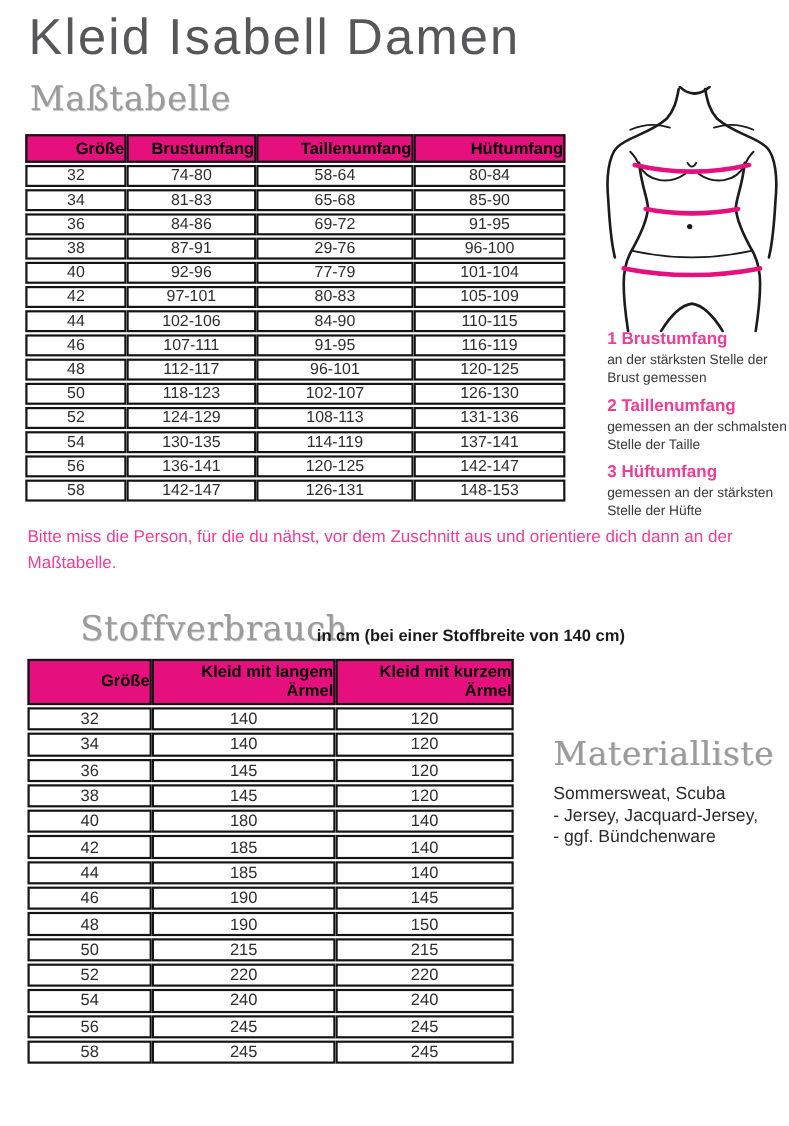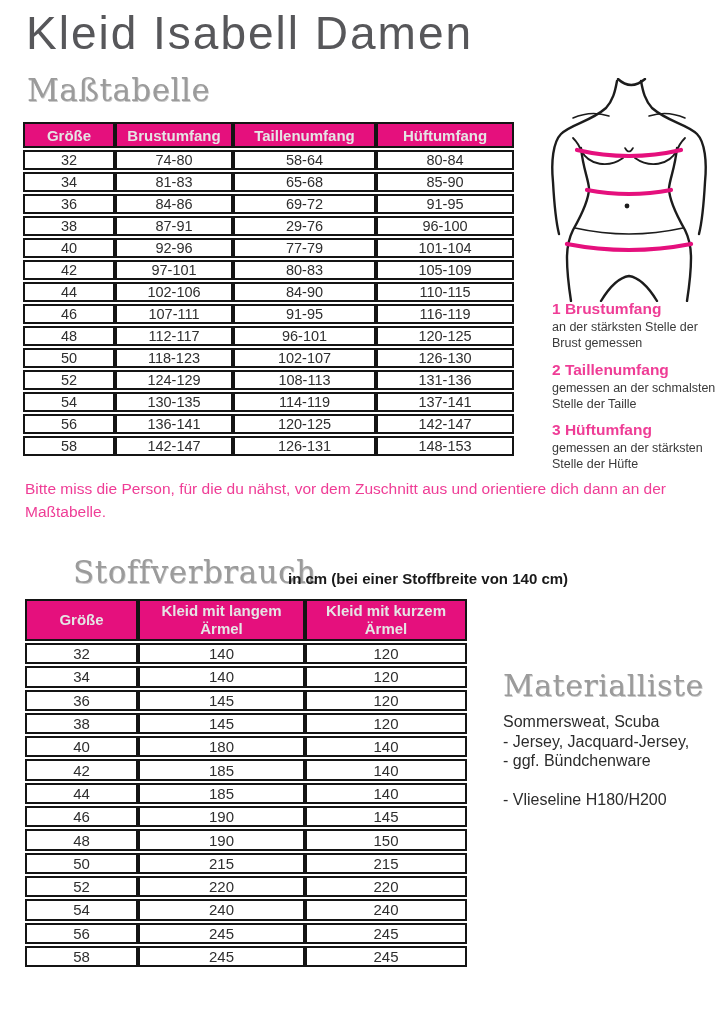--- a/index.html
+++ b/index.html
@@ -35,21 +35,21 @@
     left:288px;top:570px;font-size:15px;font-weight:bold;color:#1a1a1a;
   }
 
   table{border-collapse:separate;border-spacing:0 2px;table-layout:fixed;}
   th,td{
     box-sizing:border-box;border:2px solid #141414;
     text-align:center;vertical-align:middle;
     font-family:"Liberation Sans",sans-serif;
     padding:0;overflow:hidden;
   }
-  th{background:var(--accent);color:#e5e5e5;font-weight:600;font-size:15px;}
+  th{background:var(--accent);color:#000000;font-weight:600;font-size:15px;text-align:right;}
   td{color:#2e2e2e;font-size:14.5px;background:#fff;}
 
   .t1{left:23px;top:120px;width:491px;}
   .t1 th{height:26px;}
   .t1 td{height:19.4px;}
   .t1 col.c1{width:92px;}  .t1 col.c2{width:118px;}
   .t1 col.c3{width:143px;} .t1 col.c4{width:138px;}
 
   .t2{left:25px;top:597px;width:442px;}
   .t2 th{height:42px;white-space:pre-line;line-height:1.2;}
@@ -331,14 +331,13 @@
       </tr>
     </tbody>
   </table>
 
 <div class="abs fancy-heading h-material">Materialliste</div>
 <div class="abs materials">
     <div class="mat-line">Sommersweat, Scuba</div>
     <div class="mat-line">- Jersey, Jacquard-Jersey,</div>
     <div class="mat-line">- ggf. Bündchenware</div>
     <div class="mat-line"></div>
-    <div class="mat-line">- Vlieseline H180/H200</div>
   </div>
 
 </body></html>

